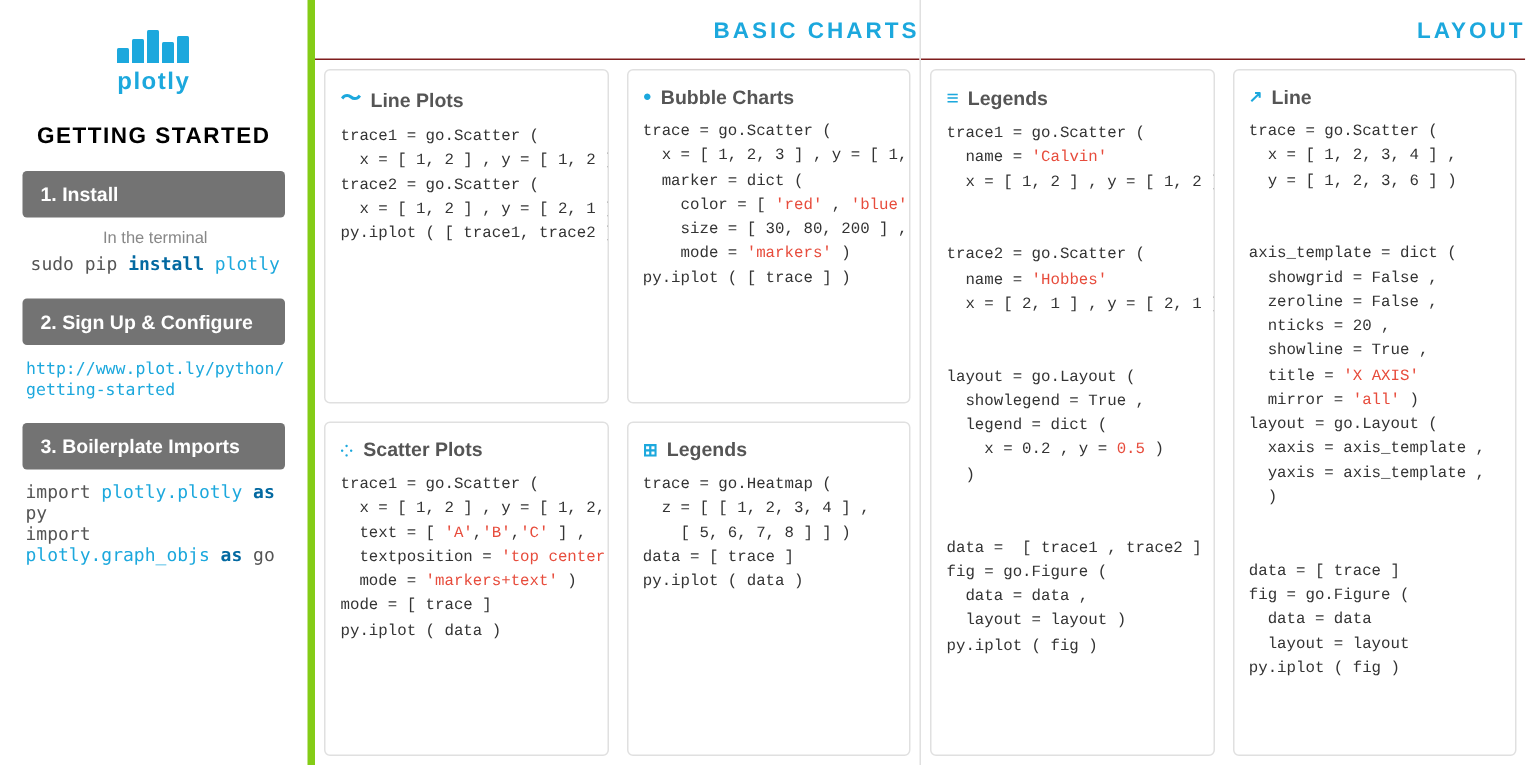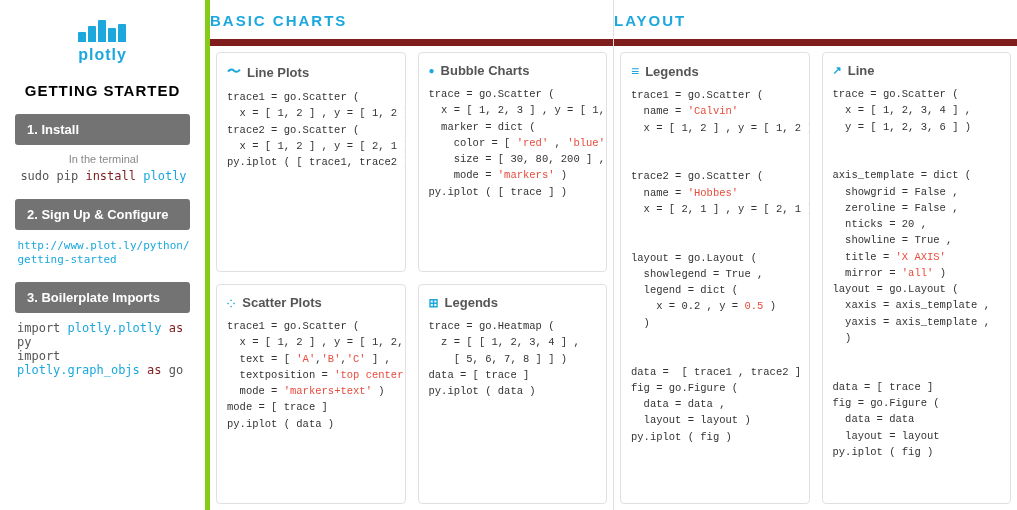--- a/index.html
+++ b/index.html
@@ -73,21 +73,21 @@
       margin-bottom: 4px;
       padding-left: 2px;
     }
     .step-code {
       font-size: 12px;
       color: #555;
       margin-bottom: 16px;
       padding-left: 2px;
       font-family: monospace;
     }
-    .step-code .kw { color: #7f1d1d; }
+    .step-code .kw { color: #0369a1; font-weight: bold; }
     .step-code .lib { color: #1ca8dd; }
     .step-code .step-link {
       color: #1ca8dd;
       text-decoration: none;
       font-size: 11px;
     }
 
     
     #main {
       flex: 1;
@@ -108,27 +108,27 @@
       display: flex;
       flex-direction: column;
       border-right: 1px solid #e0e0e0;
       overflow: hidden;
     }
     .section:last-child {
       border-right: none;
     }
 
     .section-header {
-      text-align: left;
+      text-align: right;
       font-size: 15px;
       font-weight: bold;
       color: #1ca8dd;
       letter-spacing: 2px;
       padding: 12px 0 10px;
-      border-bottom: 7px solid #7f1d1d;
+      border-bottom: 1px solid #7f1d1d;
     }
 
     .cards-grid {
       display: grid;
       grid-template-columns: 1fr 1fr;
       flex: 1;
       overflow: hidden;
     }
 
     .card {

